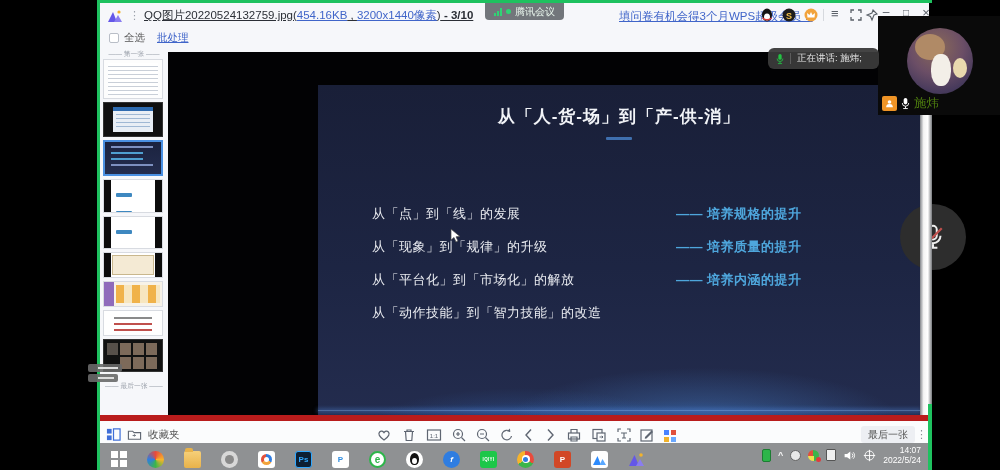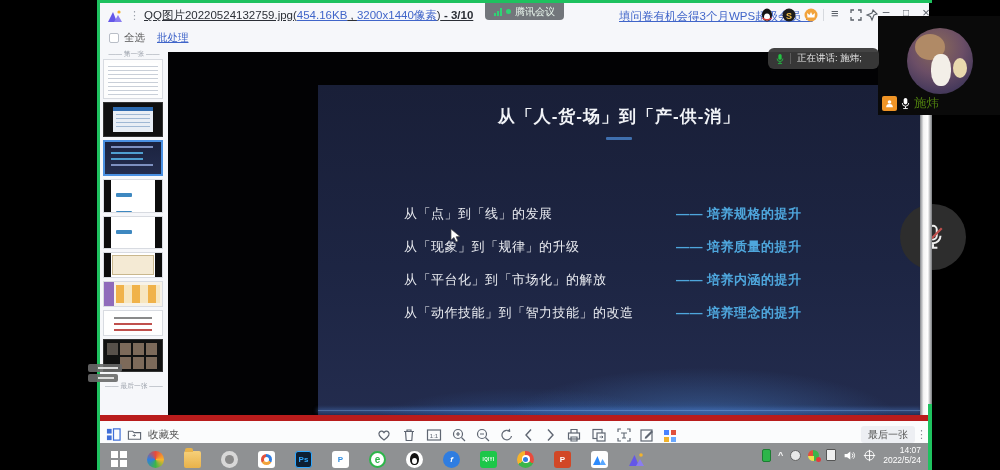--- a/index.html
+++ b/index.html
@@ -92,21 +92,21 @@
   #imgarea { position:absolute; left:68px; top:49px; width:753px; height:363px; background:#020204; }
 
   
   #slide { position:absolute; left:150px; top:5px; width:602px; height:331px;
            background:linear-gradient(180deg,#191f38 0%,#1d2543 55%,#232c4e 100%);margin-top:28px; }
   #slide-title { position:absolute; top:20px; width:100%; text-align:center; color:#f2f4f8;
                  font-size:17px; font-weight:bold; letter-spacing:1px; }
   #slide-dash { position:absolute; top:52px; left:50%; margin-left:-13px; width:26px; height:3px;
                 background:#3f6fae; border-radius:1px; }
   .srow { position:absolute; left:0; width:100%; height:18px; font-size:13px; }
-  .srow .lt { position:absolute; left:86px; color:#e9ebf0; letter-spacing:.5px;font-family:Liberation Mono, monospace; }
+  .srow .lt { position:absolute; left:54px; color:#e9ebf0; letter-spacing:.5px;font-family:Liberation Mono, monospace; }
   .srow .rt { position:absolute; left:358px; color:#4ea6dc; font-weight:bold; letter-spacing:.5px; }
   #srow1{top:120px}#srow2{top:153px}#srow3{top:186px}#srow4{top:219px}
   #wave { position:absolute; left:0; bottom:0; width:100%; height:62px;
     background:
       radial-gradient(55% 150% at 64% 112%, rgba(80,150,235,.42), rgba(80,150,235,0) 60%),
       radial-gradient(40% 100% at 34% 120%, rgba(60,125,215,.35), rgba(60,125,215,0) 65%),
       radial-gradient(90% 70% at 50% 125%, rgba(35,85,170,.5), rgba(35,85,170,0) 72%); }
   #wave:after { content:""; position:absolute; left:0; bottom:5px; width:100%; height:1px;
     background:rgba(130,185,255,.45); box-shadow:0 0 4px 1px rgba(90,150,240,.5); }
   #cursor { position:absolute; left:131px; top:143px; z-index:5; }
@@ -337,21 +337,20 @@
         <div class="srow" id="srow2">
           <span class="lt">从「现象」到「规律」的升级</span>
           <span class="rt">—— 培养质量的提升</span>
         </div>
         <div class="srow" id="srow3">
           <span class="lt">从「平台化」到「市场化」的解放</span>
           <span class="rt">—— 培养内涵的提升</span>
         </div>
         <div class="srow" id="srow4">
           <span class="lt">从「动作技能」到「智力技能」的改造</span>
-          <span class="rt">—— 培养理念的提升</span>
         </div>
         <div id="wave"></div>
         <svg id="cursor" width="14" height="16" viewBox="0 0 14 16">
           <path d="M2 1 L2 12 L5 9.5 L7 14 L9 13 L7 8.8 L11 8.5 Z" fill="#fff" stroke="#444" stroke-width=".7"></path>
         </svg>
       </div>
     </div>
 
     <div id="btoolbar">
       <div class="bt-left" style="left:6px">

